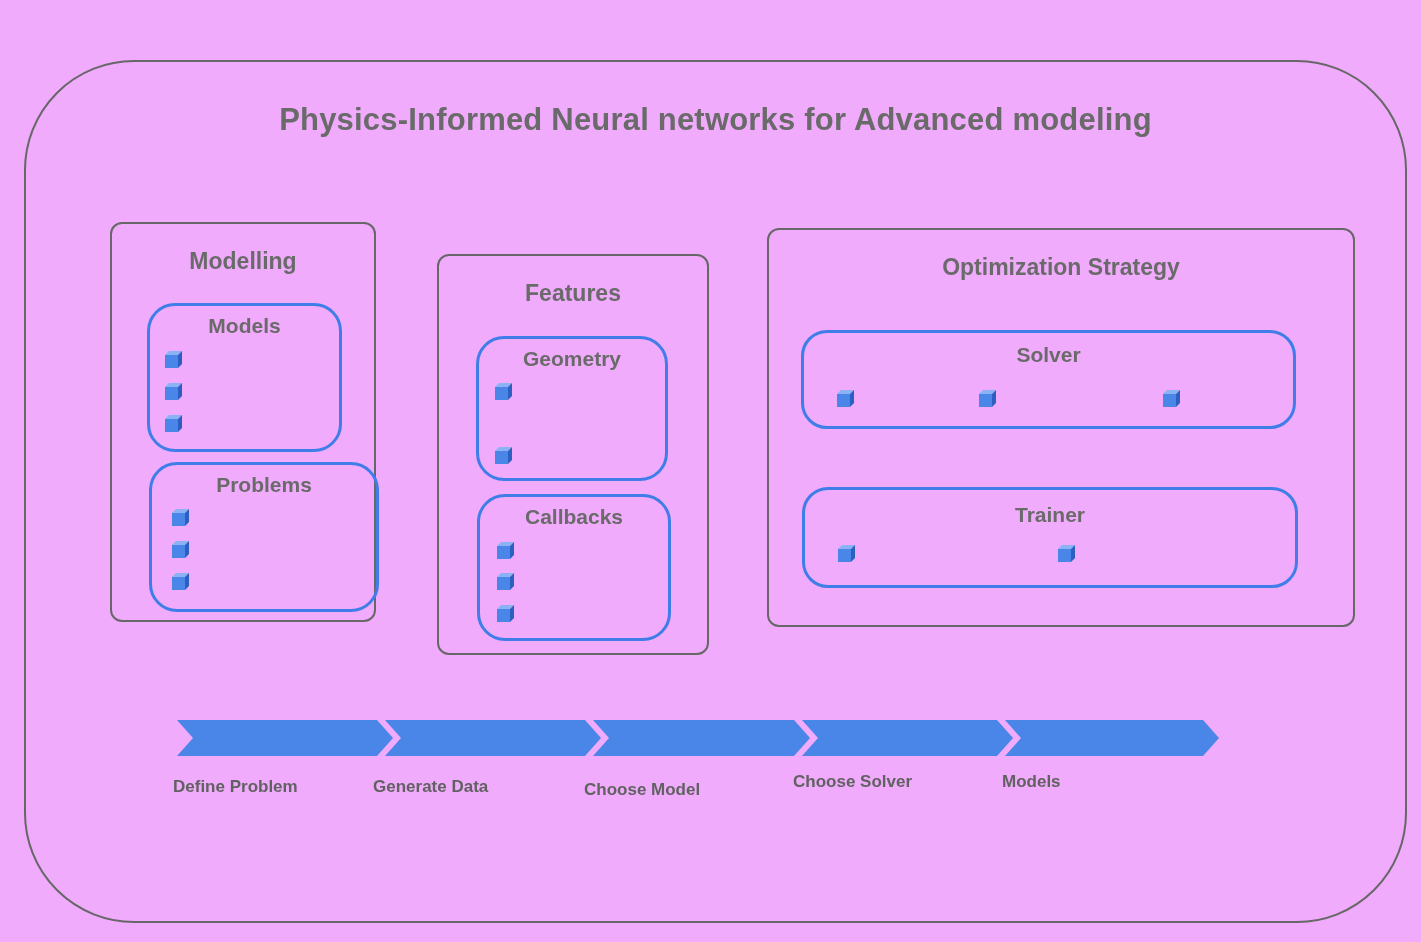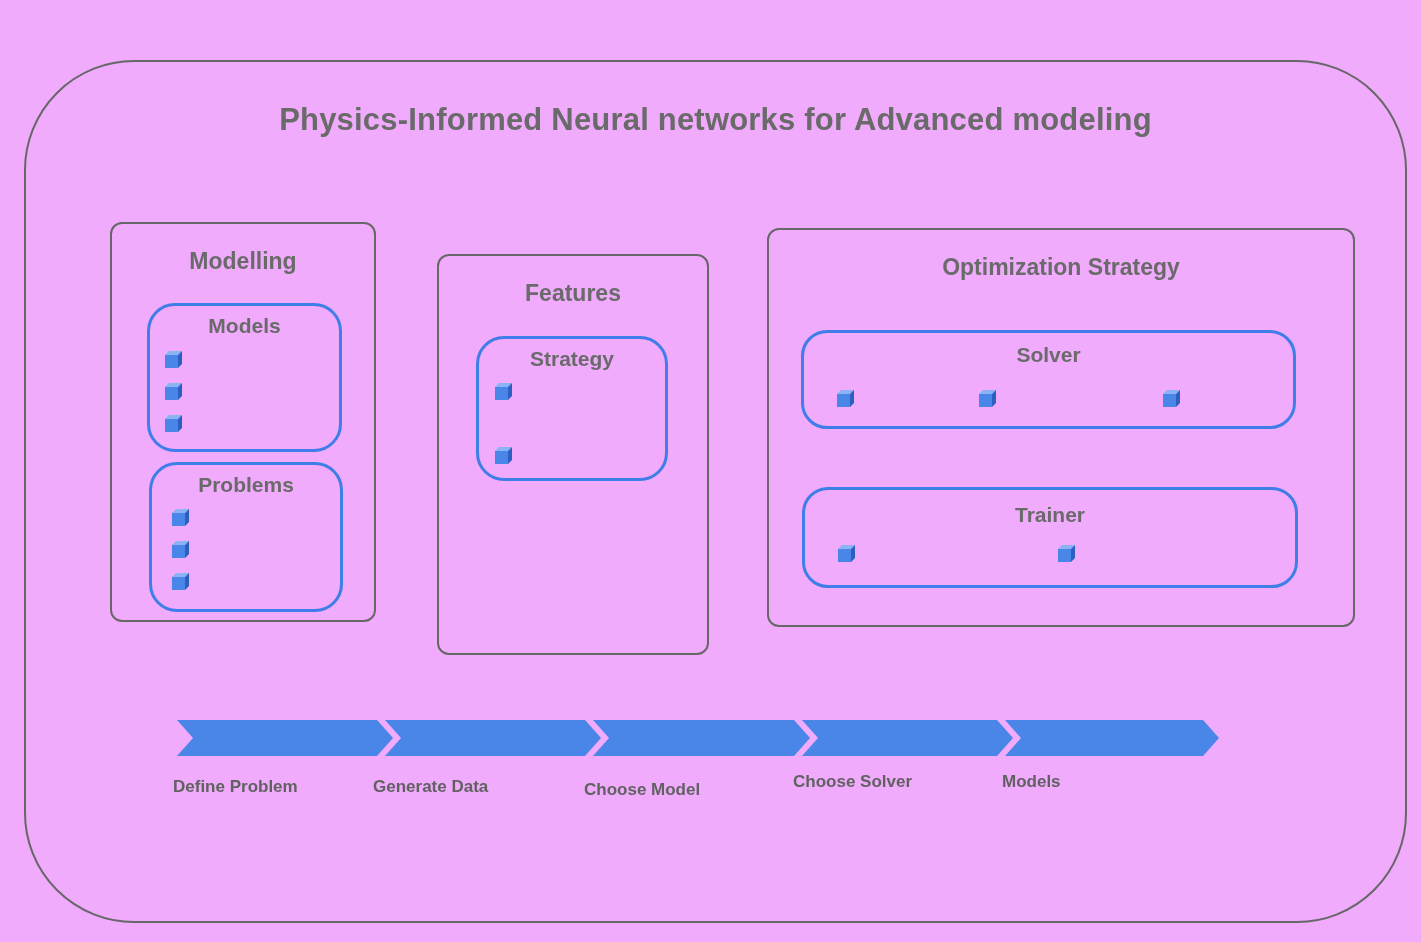--- a/index.html
+++ b/index.html
@@ -21,21 +21,21 @@
   .sec-modelling{left:108px;top:220px;width:262px;height:396px;}
   .sec-features{left:435px;top:220px;width:268px;height:397px;}
   .sec-optimization{left:765px;top:222px;width:560px;height:395px;}
   .section-label{
     position:absolute;left:0;top:24px;width:100%;text-align:center;
     font-size:23px;font-weight:700;color:#6a6a6a;
   }
   
   .bluebox{position:absolute;border:3px solid #3f7de8;border-radius:28px;}
   .box-models{left:35px;top:79px;width:189px;height:143px;}
-  .box-problems{left:37px;top:238px;width:188px;height:144px;}
+  .box-problems{left:37px;top:238px;width:188px;height:144px;padding-left:36px;}
   .box-geometry{left:37px;top:80px;width:186px;height:139px;}
   .box-callbacks{left:38px;top:238px;width:188px;height:141px;}
   .box-solver{left:32px;top:100px;width:489px;height:93px;border-radius:26px;}
   .box-trainer{left:33px;top:257px;width:490px;height:95px;border-radius:26px;}
   .box-label{
     position:absolute;left:0;top:8px;width:100%;text-align:center;
     font-size:21px;font-weight:700;color:#6a6a6a;
   }
   .box-solver .box-label{top:10px;}
   .box-trainer .box-label{top:13px;}
@@ -96,23 +96,29 @@
         <div class="box-label">Problems</div>
         <div class="cube c1"></div>
         <div class="cube c2"></div>
         <div class="cube c3"></div>
       </div>
     </div>
 
     <div class="section sec-features" style="left:411px;top:160px;margin-top:32px;">
       <div class="section-label">Features</div>
       <div class="bluebox box-geometry">
-        <div class="box-label">Strategy</div>
+        <div class="box-label">Geometry</div>
         <div class="cube c1"></div>
         <div class="cube c2"></div>
+      </div>
+      <div class="bluebox box-callbacks">
+        <div class="box-label">Callbacks</div>
+        <div class="cube c1"></div>
+        <div class="cube c2"></div>
+        <div class="cube c3"></div>
       </div>
     </div>
 
     <div class="section sec-optimization" style="left:741px;top:166px;padding-left:24px;">
       <div class="section-label">Optimization Strategy</div>
       <div class="bluebox box-solver">
         <div class="box-label">Solver</div>
         <div class="cube c1"></div>
         <div class="cube c2"></div>
         <div class="cube c3"></div>

